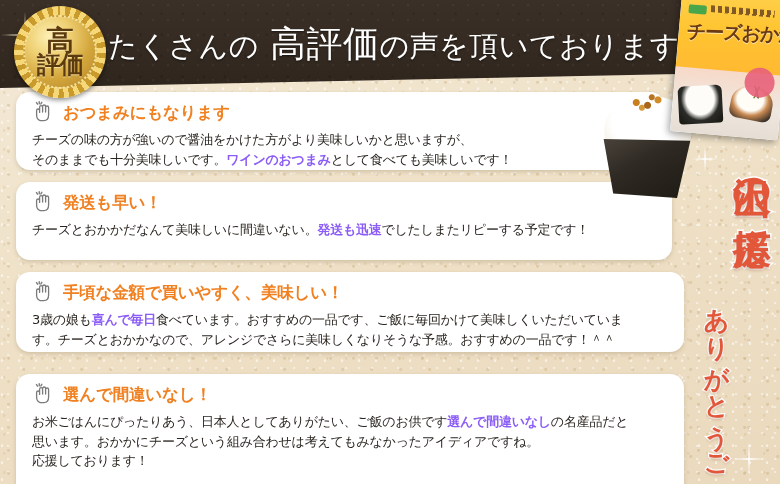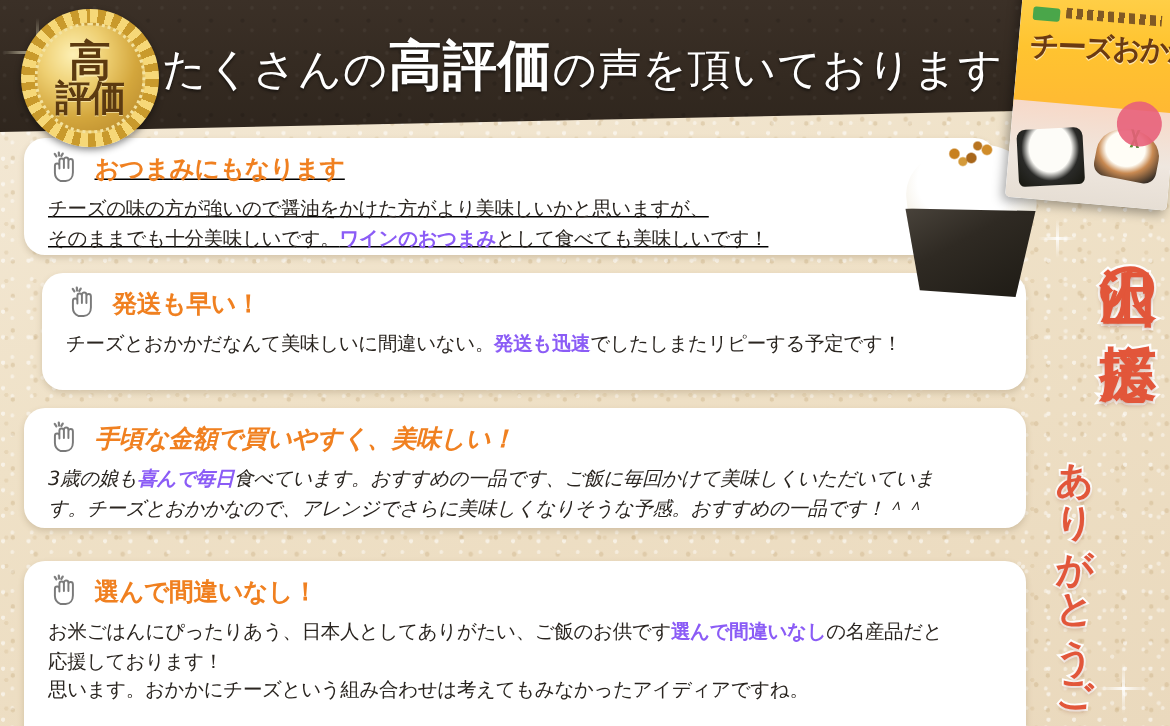--- a/index.html
+++ b/index.html
@@ -58,21 +58,22 @@
     color: #ffffff;
     font-family: "DejaVu Serif", "Liberation Serif", serif;
     font-size: 29px;
     letter-spacing: 0.5px;
     white-space: nowrap;
     text-shadow: 0 1px 2px rgba(0,0,0,0.55);
     z-index: 6;
   }
   .header-title .em {
     font-size: 36px;
-    font-weight: bold;
+    font-weight: normal;
+    margin-left: 11px;
   }
 
   
   .badge-wrap {
     position: absolute;
     left: 14px;
     top: 6px;
     width: 92px;
     height: 92px;
     z-index: 8;
@@ -158,23 +159,23 @@
     font-size: 13px;
     line-height: 19.5px;
     letter-spacing: -0.25px;
   }
   .card-body .hl {
     color: #8b5cf6;
     font-weight: bold;
   }
   .card-body .ln { display: block; white-space: nowrap; }
 
-  #card1 { left: 16px; top: 92px; width: 648px; height: 78px; text-decoration: underline; }
-  #card2 { left: 28px; top: 182px; width: 656px; height: 78px; }
-  #card3 { left: 16px; top: 272px; width: 668px; height: 80px; font-style: italic; }
+  #card1 { left: 16px; top: 92px; width: 648px; height: 78px; }
+  #card2 { left: 16px; top: 182px; width: 656px; height: 78px; }
+  #card3 { left: 16px; top: 272px; width: 668px; height: 80px; }
   #card4 { left: 16px; top: 374px; width: 668px; height: 124px; }
 
   
   .package {
     position: absolute;
     left: 676px;
     top: -6px;
     width: 108px;
     height: 142px;
     transform: rotate(5deg);
@@ -465,22 +466,22 @@
           <g fill="none" stroke="#808080" stroke-width="1.5" stroke-linecap="round">
             <path d="M4.5 2.6 L5.6 4.2 M7.2 1.8 L7.4 3.7 M9.8 2.4 L8.9 4.0"></path>
           </g>
           <path d="M8.2 20.6 C5.6 19.6 4.6 17.4 4.6 15.2 L4.6 10.6 C4.6 9.7 5.3 9.0 6.1 9.0 C7.0 9.0 7.6 9.7 7.6 10.6 L7.6 12.4 L7.6 7.2 C7.6 6.3 8.3 5.6 9.1 5.6 C10.0 5.6 10.6 6.3 10.6 7.2 L10.6 12.0 L10.6 6.6 C10.6 5.7 11.3 5.0 12.1 5.0 C13.0 5.0 13.6 5.7 13.6 6.6 L13.6 12.0 L13.6 7.6 C13.6 6.7 14.3 6.0 15.1 6.0 C16.0 6.0 16.6 6.7 16.6 7.6 L16.6 15.0 C16.6 18.2 14.8 20.6 11.8 20.6 Z" fill="#ffffff" stroke="#7a7a7a" stroke-width="1.3" stroke-linejoin="round"></path>
         </svg>
       </span>
       <span class="card-title">選んで間違いなし！</span>
     </div>
     <div class="card-body">
       <span class="ln"><span>お米ごはんにぴったりあう、日本人としてありがたい、ご飯のお供です</span><span class="hl">選んで間違いなし</span><span>の名産品だと</span></span>
+      <span class="ln"><span>思います。おかかにチーズという組み合わせは考えてもみなかったアイディアですね。</span></span>
       <span class="ln"><span>応援しております！</span></span>
-      <span class="ln"><span>思います。おかかにチーズという組み合わせは考えてもみなかったアイディアですね。</span></span>
     </div>
   </div>
 
   <div class="vtext-wrap">
     <div class="vtext-sparkle2"></div>
     <div class="vtext-main">沢山の応援</div>
     <div class="vtext-sub">ありがとうございます！</div>
     <div class="vtext-sparkle"></div>
   </div>
 

